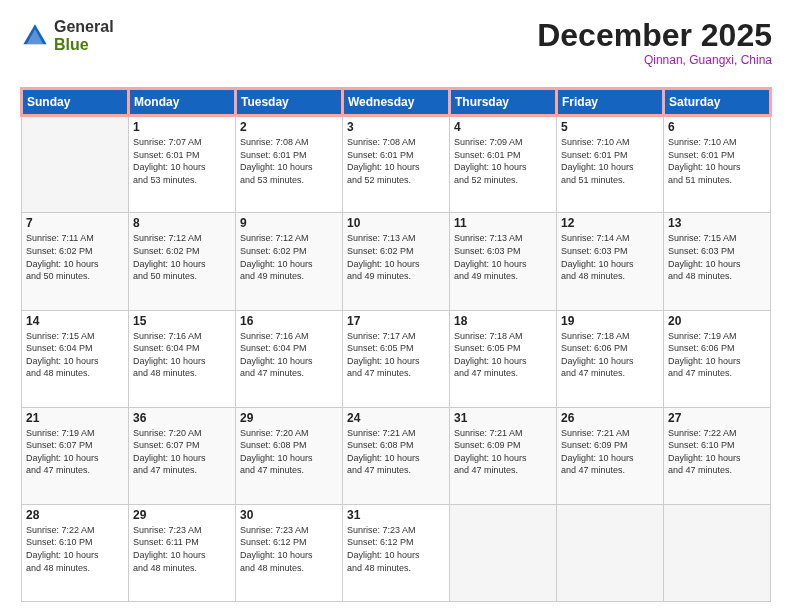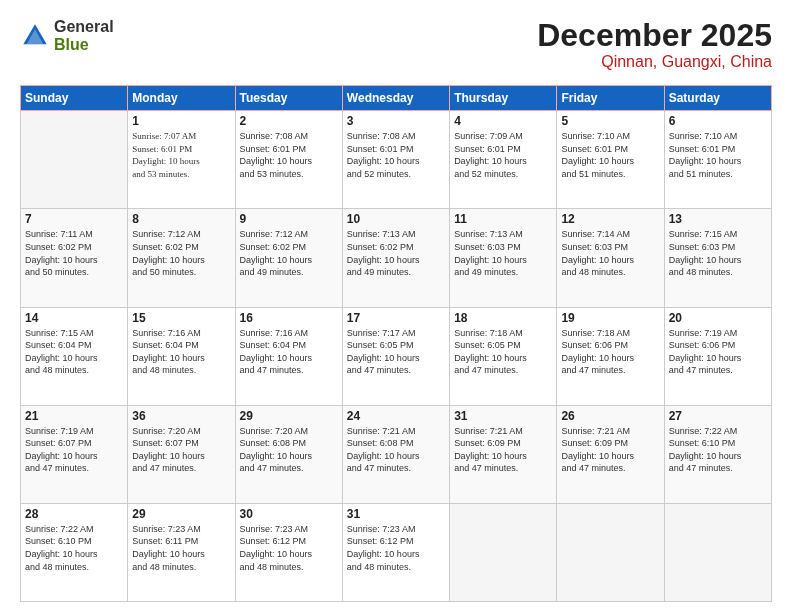--- a/index.html
+++ b/index.html
@@ -14,21 +14,21 @@
       width: 792px;
       height: 612px;
       padding: 18px 20px 10px 20px;
       display: flex;
       flex-direction: column;
     }
     .header {
       display: flex;
       justify-content: space-between;
       align-items: flex-start;
-      margin-bottom: 14px;
+      margin-bottom: 20px;
     }
     .logo {
       display: flex;
       align-items: center;
       gap: 4px;
     }
     .logo-text {
       display: flex;
       flex-direction: column;
       line-height: 1.1;
@@ -50,37 +50,37 @@
     .title-block {
       text-align: right;
     }
     .month-title {
       font-size: 32px;
       font-weight: bold;
       color: #222;
       line-height: 1.1;
     }
     .location {
-      font-size: 16px;
-      color: #b91c1c;
+      font-size: 12px;
+      color: #a21caf;
     }
     table {
       width: 100%;
       border-collapse: collapse;
       flex: 1;
       table-layout: fixed;
     }
     thead th {
       background: #1565c0;
       color: #fff;
       font-size: 12px;
       font-weight: bold;
       padding: 5px 4px;
       text-align: left;
-      border: 1px solid #fca5a5;
+      border: 3px solid #fca5a5;
     }
     tbody td {
       border: 1px solid #ccc;
       vertical-align: top;
       padding: 3px 4px;
       font-size: 9.5px;
       color: #333;
       height: 88px;
       width: calc(100% / 7);
     }
@@ -137,21 +137,21 @@
           <th>Thursday</th>
           <th>Friday</th>
           <th>Saturday</th>
         </tr>
     </thead>
     <tbody id="calendar-body">
     <tr>
           <td class="empty-cell"></td>
           <td>
             <span class="day-num">1</span>
-            <div class="cell-info" style="white-space: pre-line; font-family: Liberation Serif, serif;">Sunrise: 7:07 AM
+            <div class="cell-info" style="white-space: pre-line;">Sunrise: 7:07 AM
 Sunset: 6:01 PM
 Daylight: 10 hours
 and 53 minutes.</div>
           </td>
           <td>
             <span class="day-num">2</span>
             <div class="cell-info" style="white-space: pre-line;">Sunrise: 7:08 AM
 Sunset: 6:01 PM
 Daylight: 10 hours
 and 53 minutes.</div>

